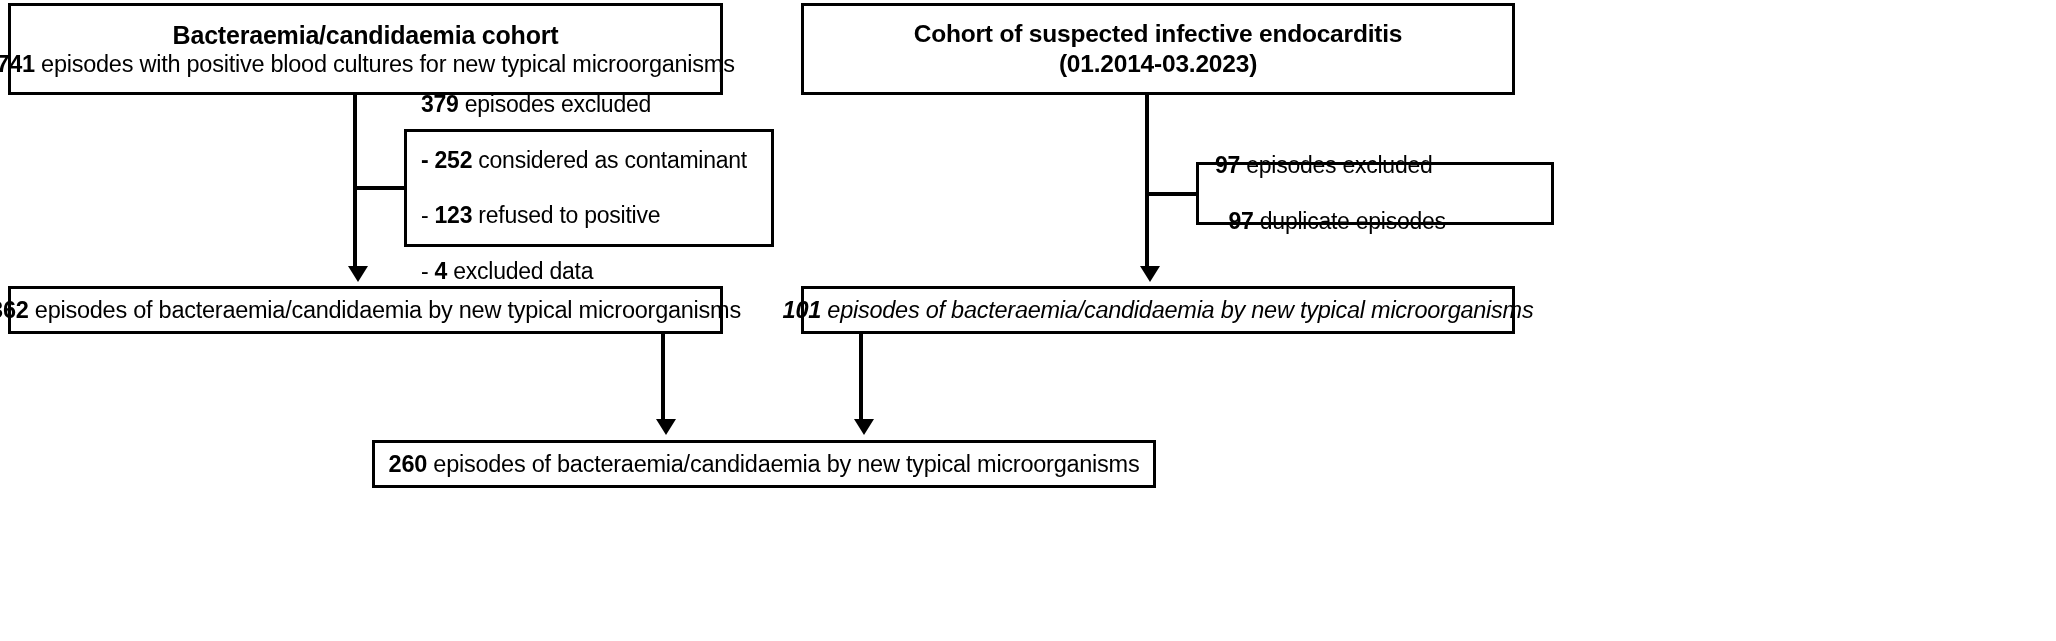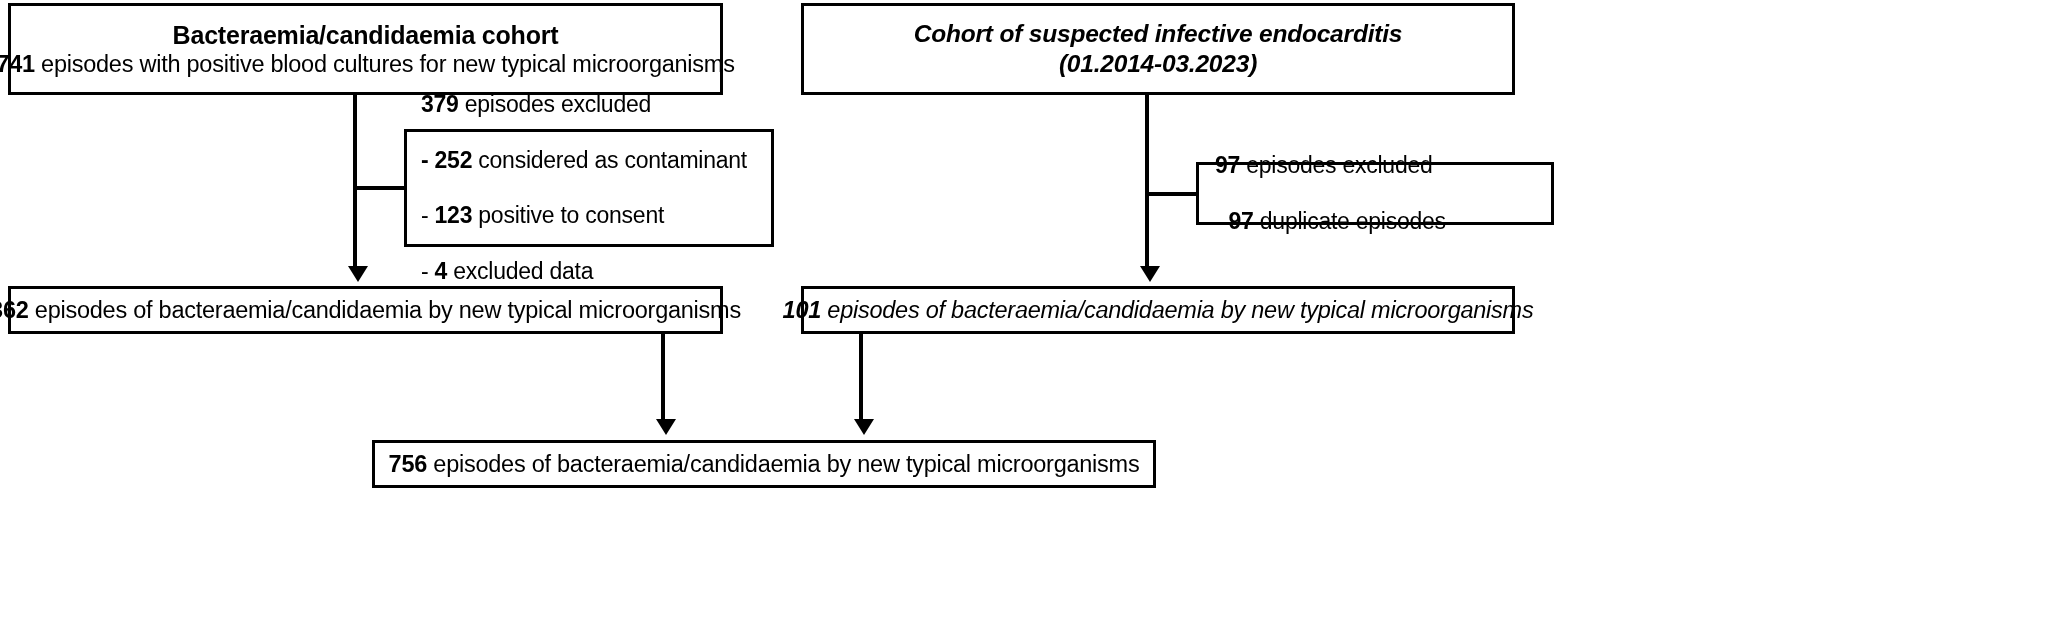--- a/index.html
+++ b/index.html
@@ -33,21 +33,21 @@
   .line{
     font-size:23.5px;
     line-height:29px;
     letter-spacing:-0.25px;
     white-space:nowrap;
   }
   .line b{font-weight:bold;}
 
   
   #box-left-cohort{left:8px;top:3px;width:715px;height:92px;padding:0 8px;}
-  #box-right-cohort{left:801px;top:3px;width:714px;height:92px;padding:0 16px;font-style:italic;}
+  #box-right-cohort{left:801px;top:3px;width:714px;height:92px;padding:0 16px;}
   #box-right-cohort .ttl{font-size:24.5px;}
 
   
   #box-left-excl{left:404px;top:129px;width:370px;height:118px;padding:6px 0 6px 14px;}
   #box-left-excl .line{font-size:23px;line-height:27.5px;}
   #box-right-excl{left:1196px;top:162px;width:358px;height:63px;padding:4px 0 4px 16px;}
   #box-right-excl .line{font-size:23px;line-height:27.5px;}
 
   
   #box-left-mid{left:8px;top:286px;width:715px;height:48px;padding:0 6px;}
@@ -97,39 +97,39 @@
   </div>
 
   <div class="box center" id="box-right-cohort">
     <div class="ttl">Cohort of suspected infective endocarditis</div>
     <div class="ttl">(01.2014-03.2023)</div>
   </div>
 
   <div class="box left" id="box-left-excl">
     <div class="line"><b>379</b><span> episodes excluded</span></div>
     <div class="line"><b>- </b><b>252</b><span> considered as contaminant</span></div>
-    <div class="line"><span>- </span><b>123</b><span> positive to consent</span></div>
+    <div class="line"><span>- </span><b>123</b><span> refused to positive</span></div>
     <div class="line"><span>- </span><b>4</b><span> excluded data</span></div>
   </div>
 
   <div class="box left" id="box-right-excl">
     <div class="line"><b>97</b><span> episodes excluded</span></div>
     <div class="line"><span>- </span><b>97</b><span> duplicate episodes</span></div>
   </div>
 
   <div class="box center" id="box-left-mid">
     <div class="line"><b>362</b><span> episodes of bacteraemia/candidaemia by new typical microorganisms</span></div>
   </div>
 
   <div class="box center" id="box-right-mid">
     <div class="line"><b>101</b><span> episodes of bacteraemia/candidaemia by new typical microorganisms</span></div>
   </div>
 
   <div class="box center" id="box-final">
-    <div class="line"><b>756</b><span> episodes of bacteraemia/candidaemia by new typical microorganisms</span></div>
+    <div class="line"><b>260</b><span> episodes of bacteraemia/candidaemia by new typical microorganisms</span></div>
   </div>
 
   <div class="vline" id="v-left-main"></div>
   <div class="arrow" id="a-left-main"></div>
   <div class="hline" id="h-left-excl"></div>
 
   <div class="vline" id="v-right-main"></div>
   <div class="arrow" id="a-right-main"></div>
   <div class="hline" id="h-right-excl"></div>
 

